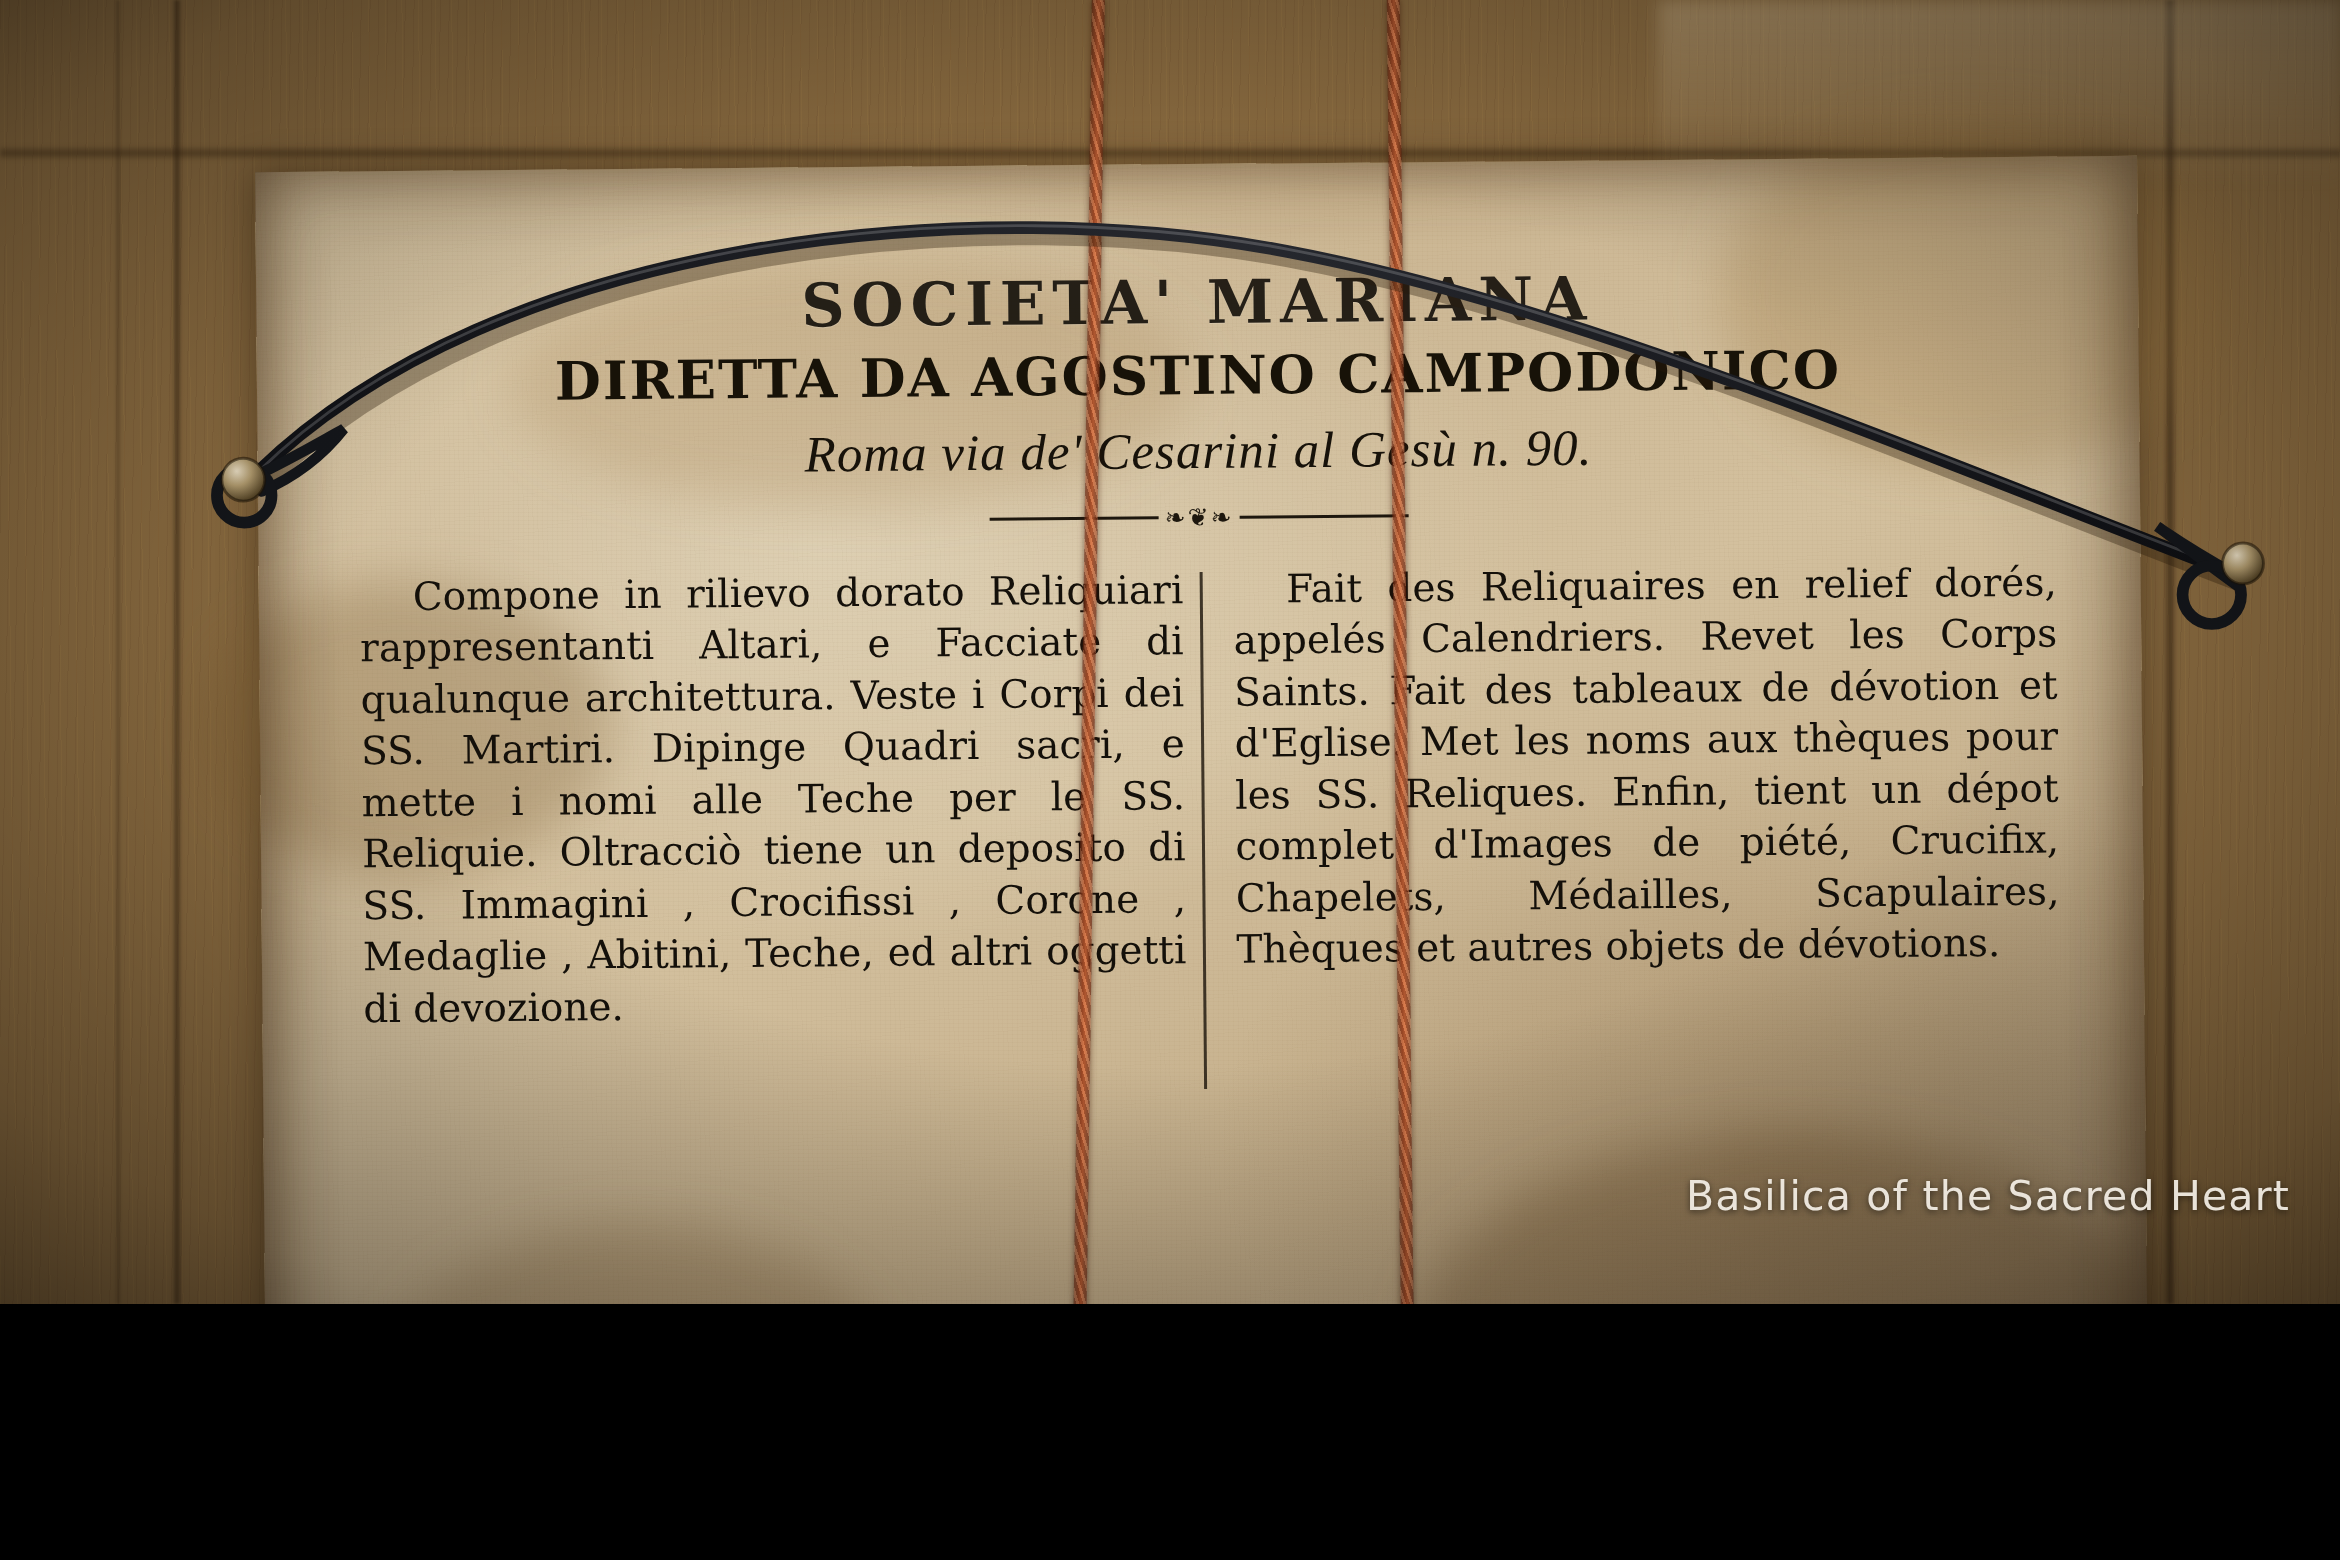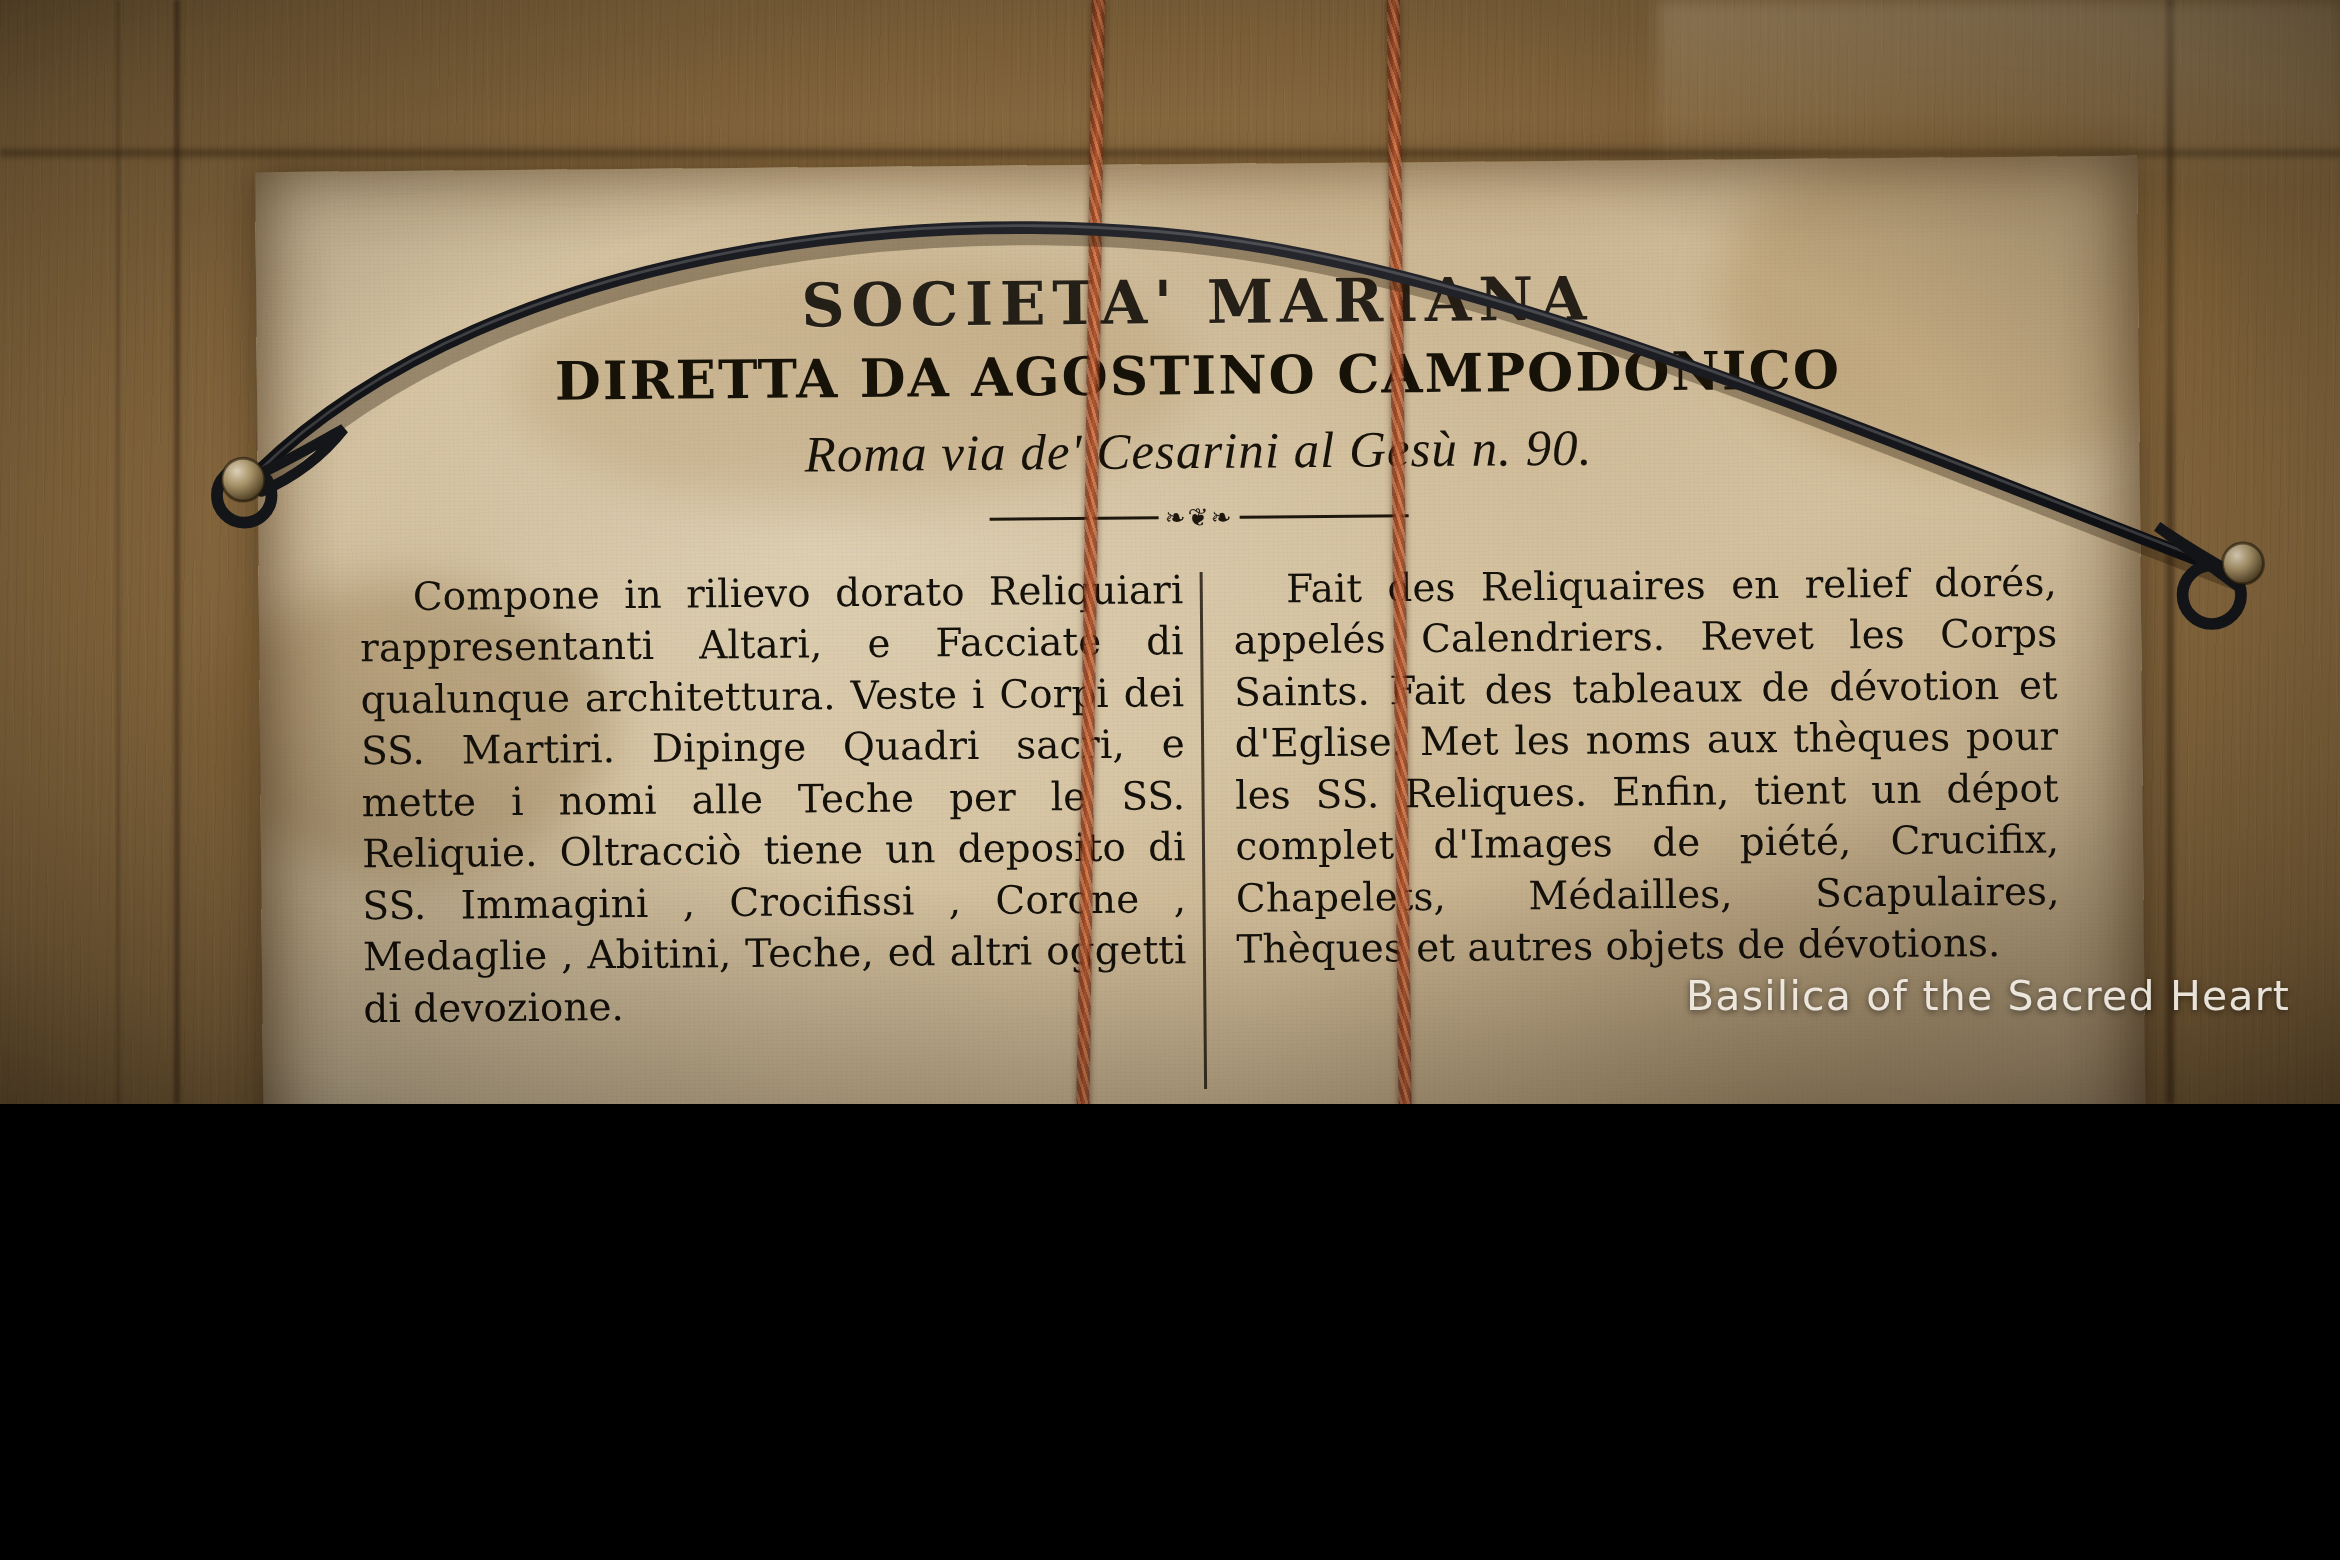--- a/index.html
+++ b/index.html
@@ -3,21 +3,21 @@
 <meta charset="utf-8">
 <style>
   html, body {
     margin: 0;
     padding: 0;
     background: #000;
   }
   #stage {
     position: relative;
     width: 2341px;
-    height: 1104px;
+    height: 1304px;
     overflow: hidden;
     font-family: "Liberation Serif", serif;
     background: #8a6b40;
   }
 
   
   .wood-base {
     position: absolute;
     inset: 0;
     background:

